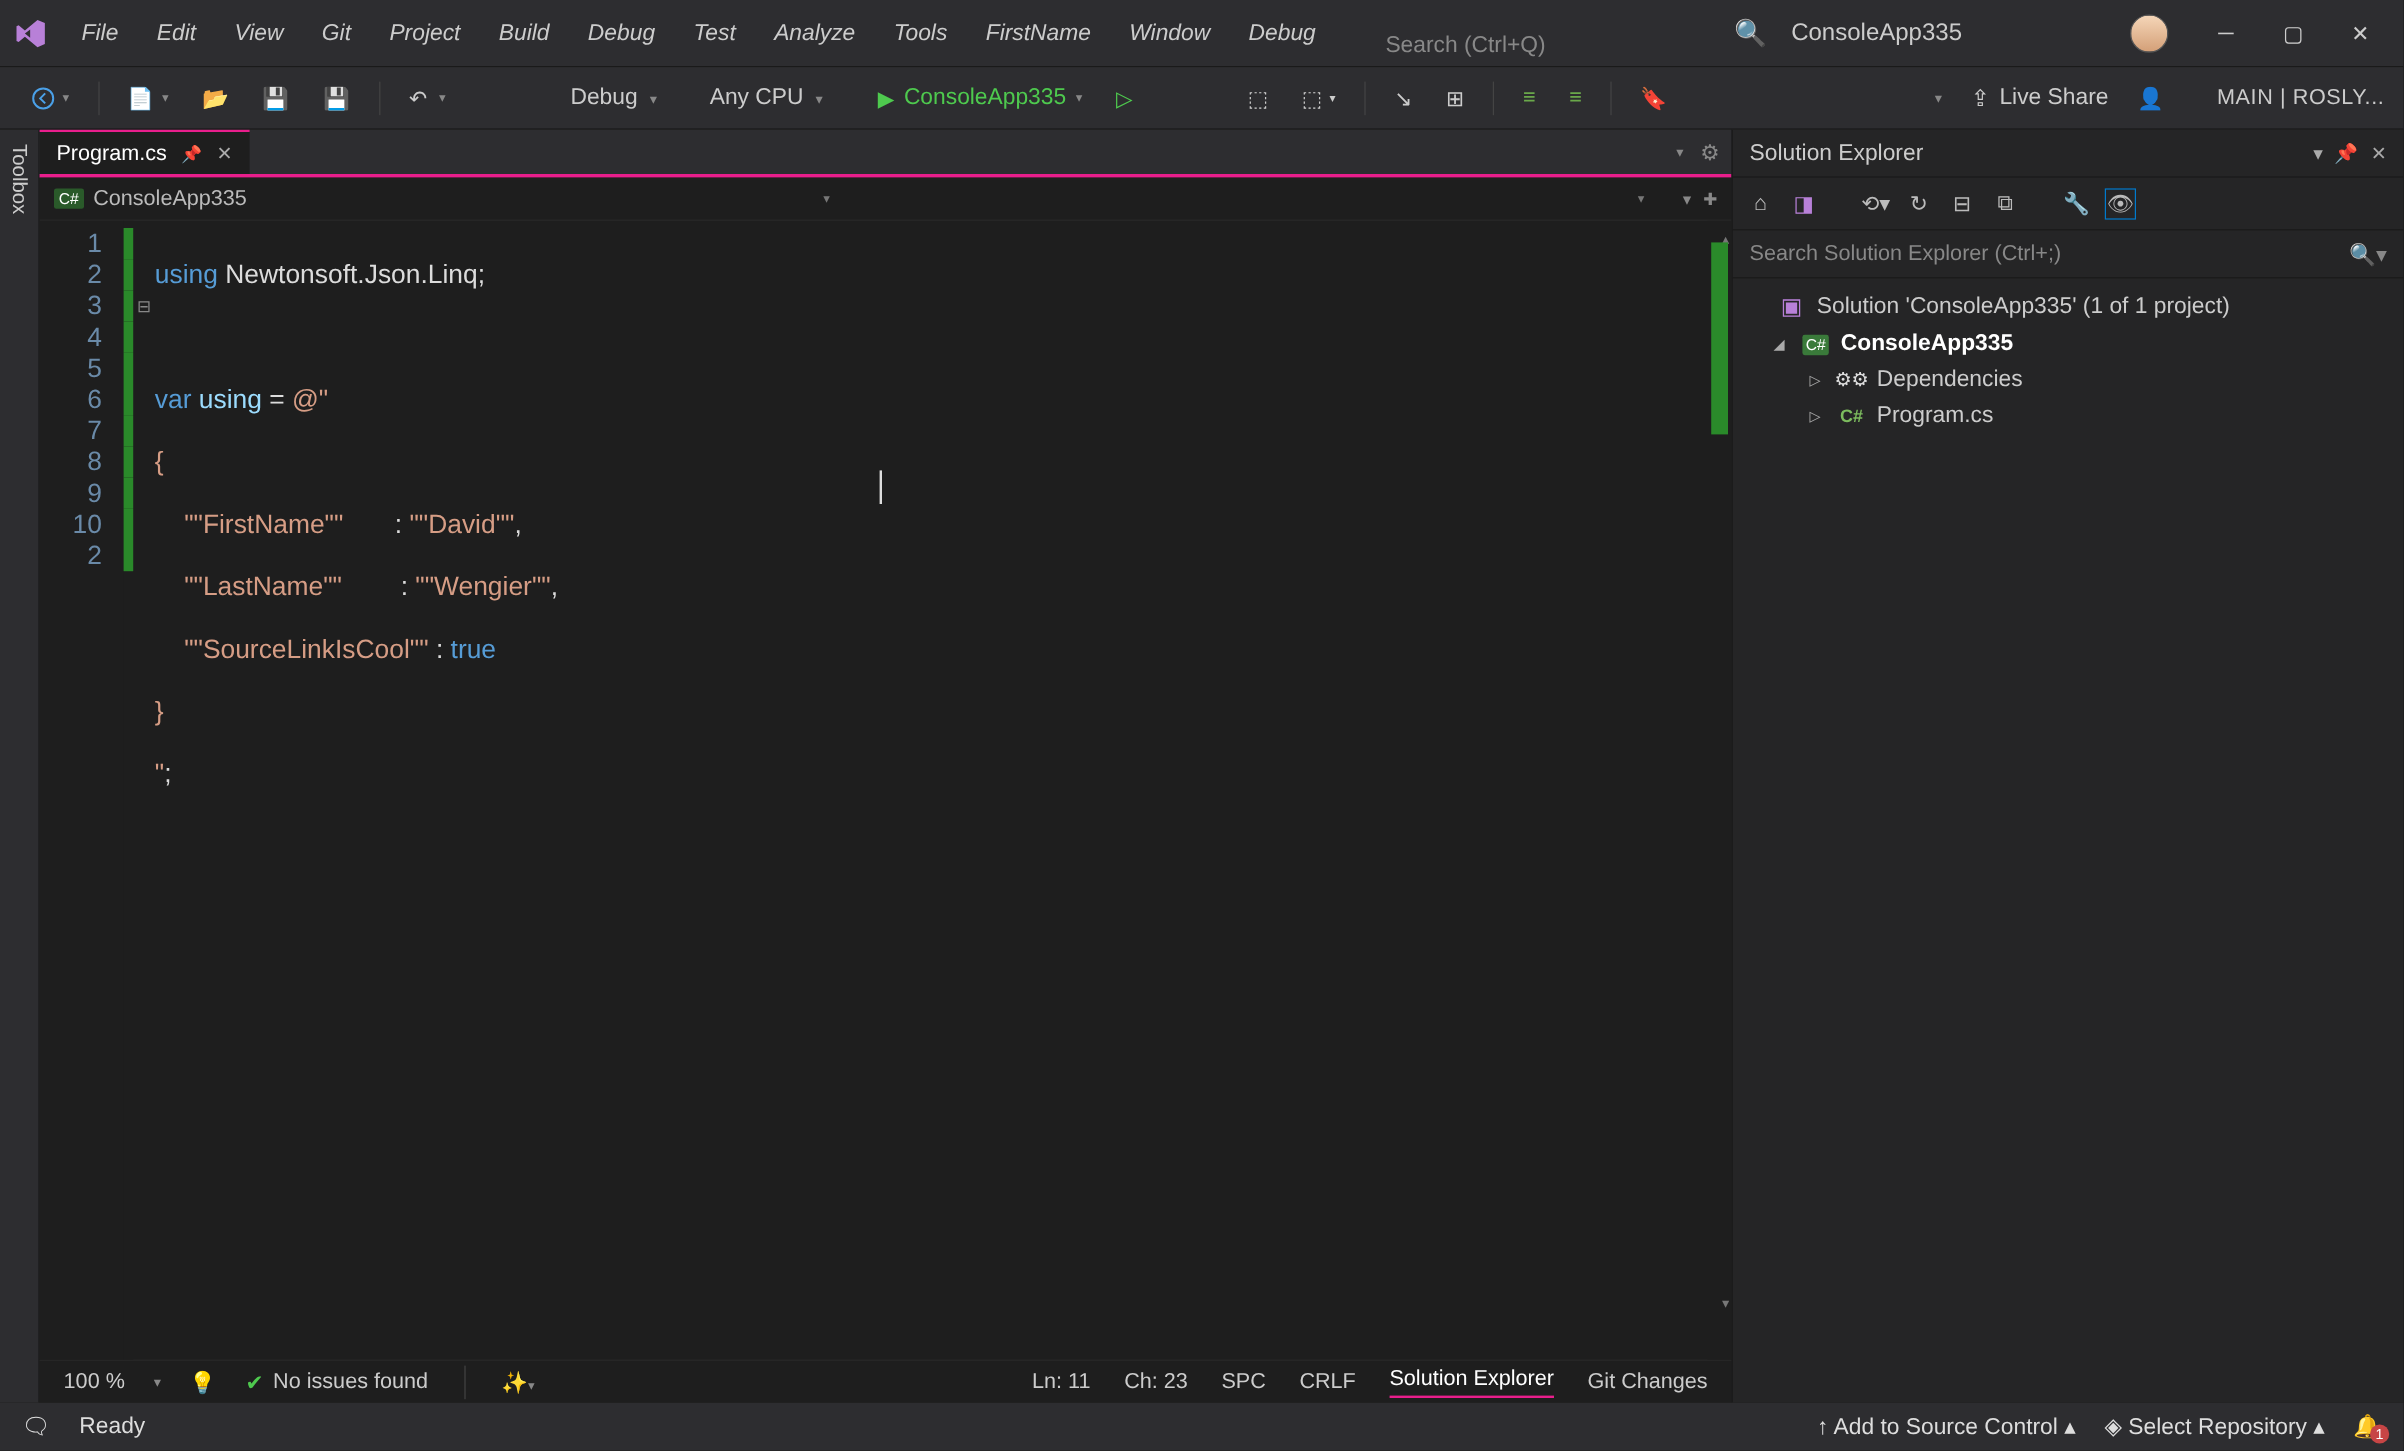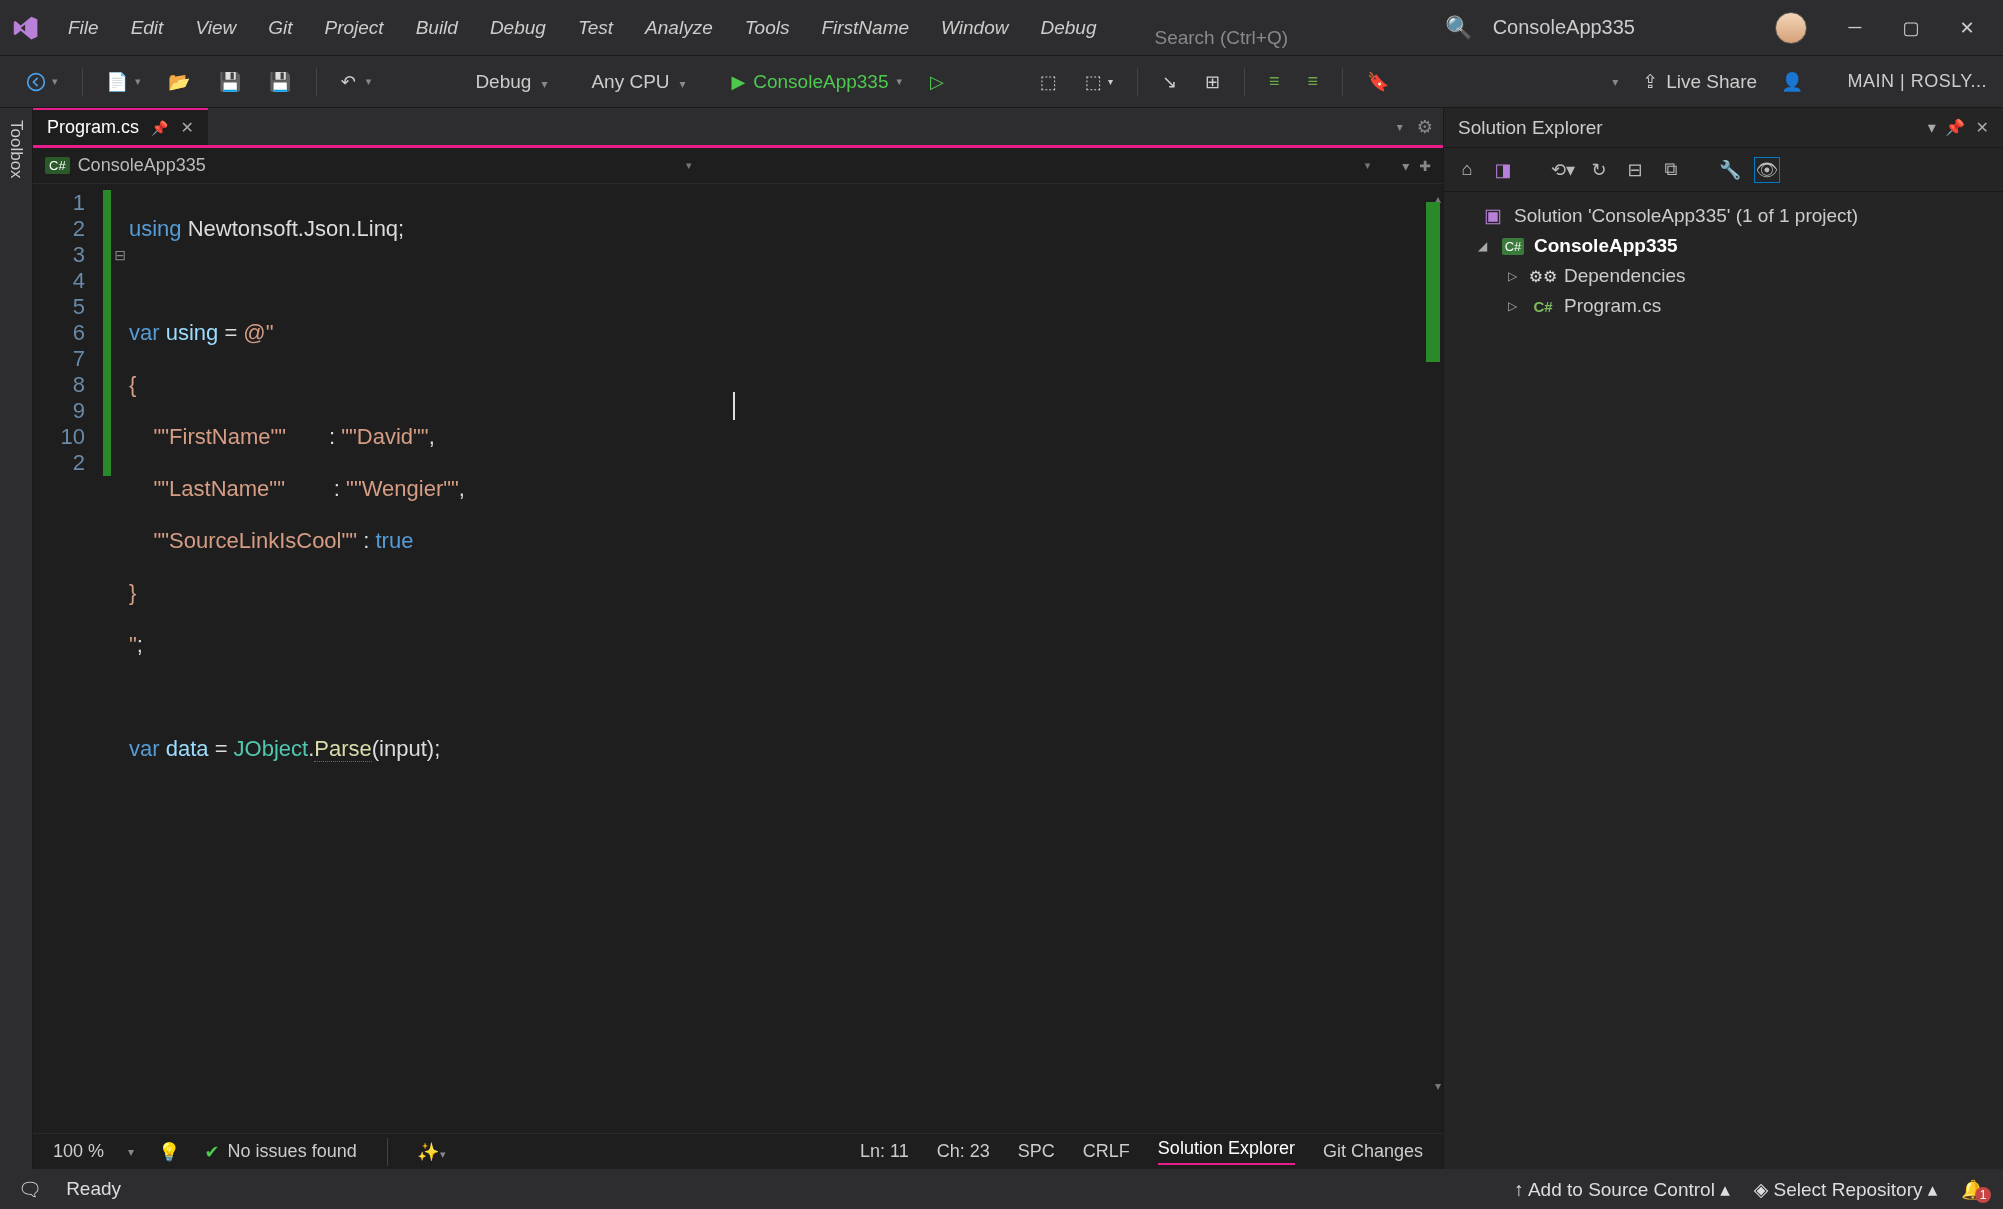--- a/index.html
+++ b/index.html
@@ -252,21 +252,20 @@
 <div class="line"><span class="kw">using</span> <span class="plain">Newtonsoft</span><span class="plain">.</span><span class="plain">Json</span><span class="plain">.</span><span class="plain">Linq</span><span class="plain">;</span></div>
 <div class="line"></div>
 <div class="line"><span class="kw">var</span> <span class="ident">using</span><span class="plain"> = </span><span class="str">@"</span></div>
 <div class="line"><span class="str">{</span></div>
 <div class="line"><span class="str">    ""FirstName""       </span><span class="plain">: </span><span class="str">""David""</span><span class="plain">,</span></div>
 <div class="line"><span class="str">    ""LastName""        </span><span class="plain">: </span><span class="str">""Wengier""</span><span class="plain">,</span></div>
 <div class="line"><span class="str">    ""SourceLinkIsCool"" </span><span class="plain">: </span><span class="kw">true</span></div>
 <div class="line"><span class="str">}</span></div>
 <div class="line"><span class="str">"</span><span class="plain">;</span></div>
 <div class="line"></div>
-<div class="line"><span class="kw">var</span> <span class="ident">data</span><span class="plain"> = </span><span class="cls">JObject</span><span class="plain">.</span><span class="method">Parse</span><span class="plain">(input);</span></div>
       </div>
       <div class="cursor-caret"></div>
       <div class="overview-ruler">
         <div class="ov-arrow" style="top:2px">▴</div>
         <div class="ov-mark" style="top:18px;height:160px"></div>
         <div class="ov-arrow" style="bottom:34px">▾</div>
       </div>
     </div>
 
     <div class="bottom-bar">
@@ -304,20 +303,24 @@
       <div class="ico" style="color:#b880d8">◨</div>
       <div style="width:14px"></div>
       <div class="ico">⟲▾</div>
       <div class="ico">↻</div>
       <div class="ico">⊟</div>
       <div class="ico">⧉</div>
       <div style="width:14px"></div>
       <div class="ico">🔧</div>
       <div class="ico box">👁</div>
     </div>
+    <div class="sol-search">
+      <span>Search Solution Explorer (Ctrl+;)</span>
+      <span class="sol-search-icon">🔍▾</span>
+    </div>
     <div class="tree">
       <div class="tree-row">
         <span class="exp"></span>
         <span class="ticon sol-icon">▣</span>
         <span>Solution 'ConsoleApp335' (1 of 1 project)</span>
       </div>
       <div class="tree-row" style="padding-left:34px">
         <span class="exp">◢</span>
         <span class="ticon">
             <span style="background:#3a7a3a;color:#fff;font-size:13px;padding:1px 3px;border-radius:2px">C#</span>

